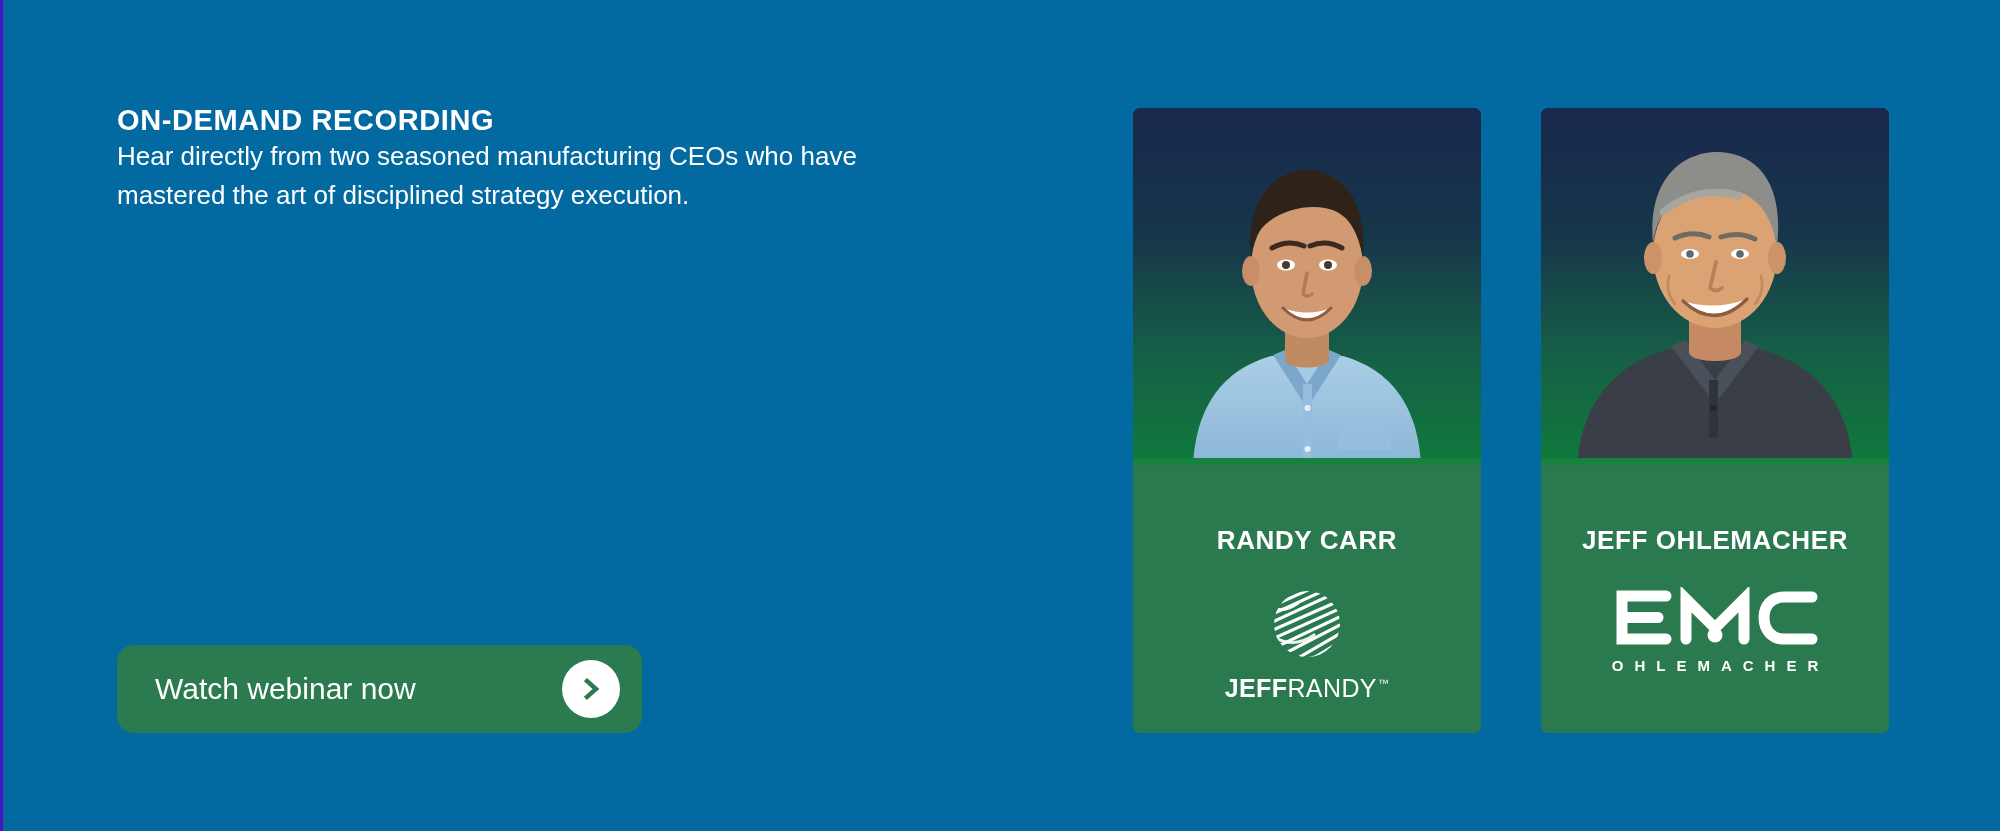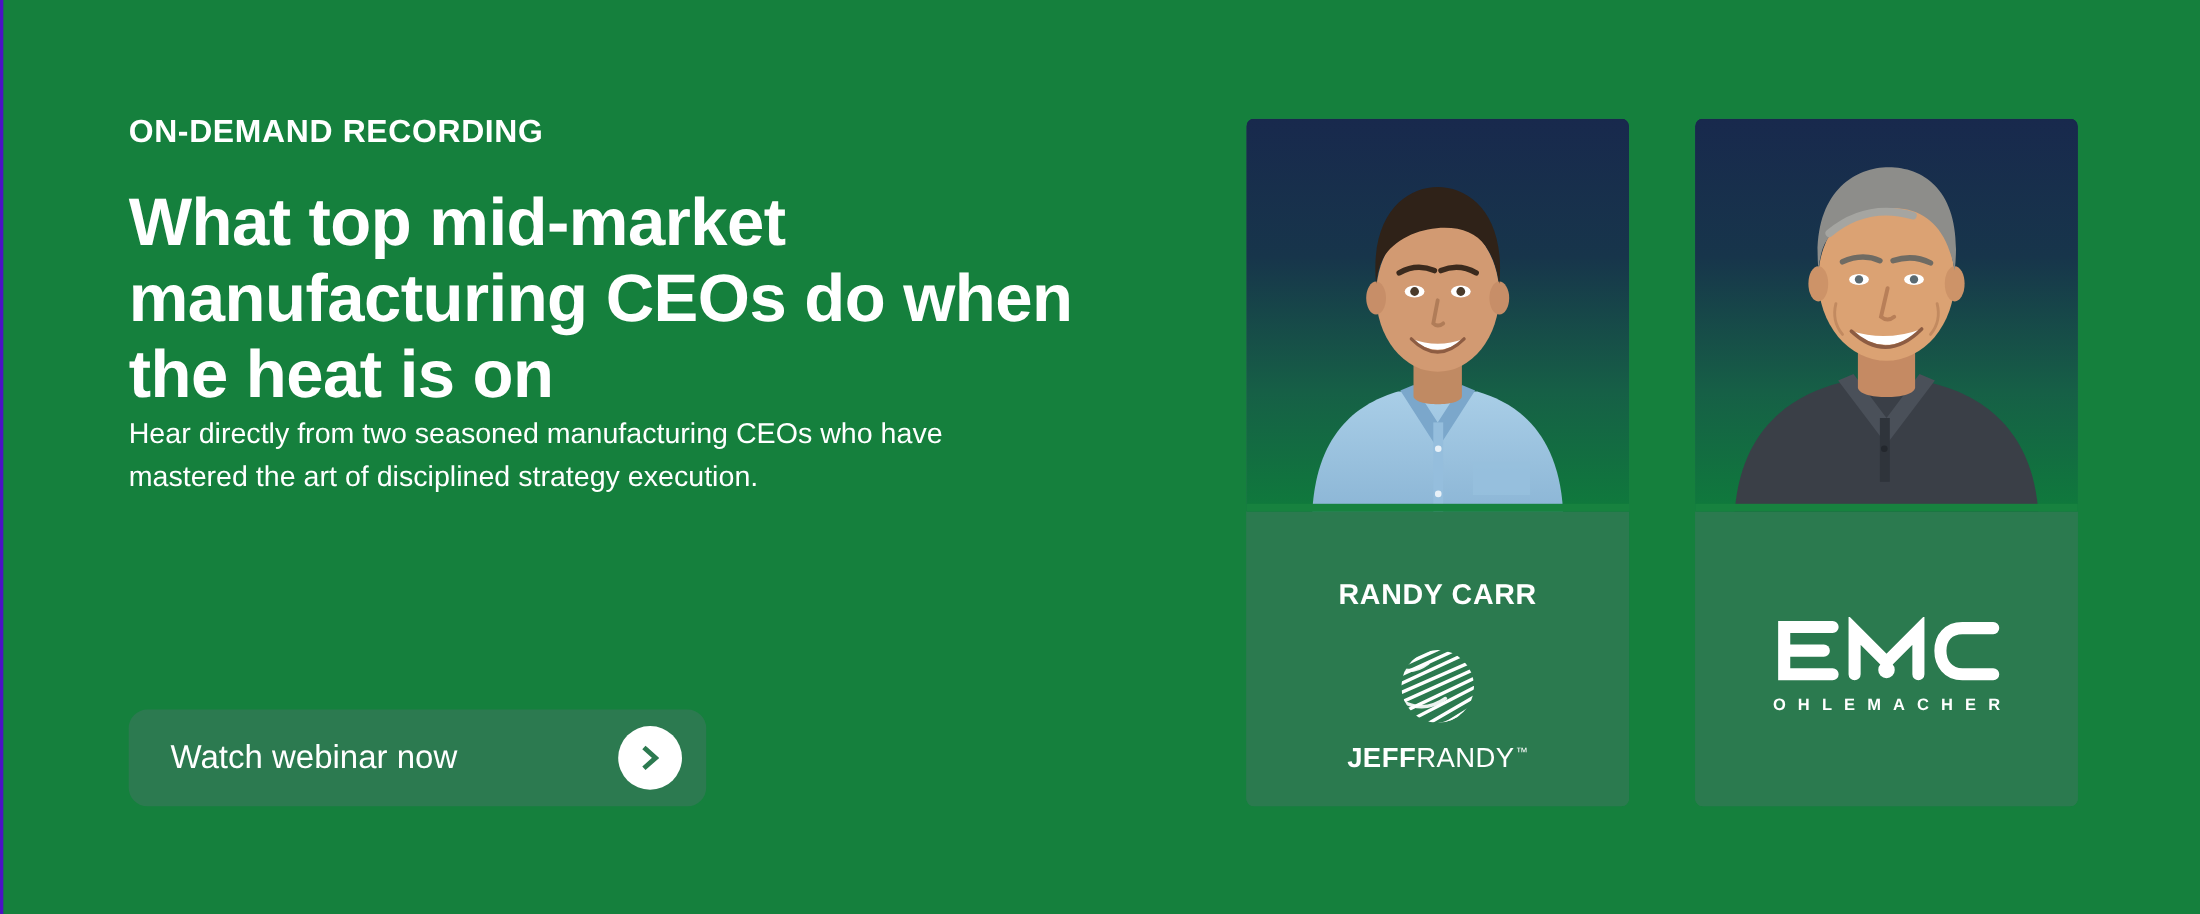--- a/index.html
+++ b/index.html
@@ -5,21 +5,21 @@
   * { margin:0; padding:0; box-sizing:border-box; }
   html, body {
     width:2000px; height:831px;
     background:#000000;
     font-family:"Liberation Sans", sans-serif;
     overflow:hidden;
   }
   #stage {
     position:relative;
     width:2000px; height:831px;
-    background:#15803d;
+    background:#0369a1;
     border-left:3px solid #4b12c4;
   }
 
   
   .left-col {
     position:absolute;
     left:114px; top:105px;
     width:920px;
   }
   .eyebrow {
@@ -163,21 +163,20 @@
     line-height:1;
   }
 </style>
 </head>
 <body>
 
 <div id="stage">
 
   <div class="left-col">
     <div class="eyebrow">ON-DEMAND RECORDING</div>
-    <h1 class="headline">What top mid-market manufacturing CEOs do when the heat is on</h1>
     <p class="subcopy">Hear directly from two seasoned manufacturing CEOs who have mastered the art of disciplined strategy execution.</p>
   </div>
 
   <button class="cta">
     <span class="cta-label">Watch webinar now</span>
     <span class="cta-circle">
       <svg width="26" height="26" viewBox="0 0 26 26" aria-hidden="true">
         <polyline points="9,5 18,13 9,21" fill="none" stroke="#2c7a50" stroke-width="4.4" stroke-linecap="square" stroke-linejoin="miter"></polyline>
       </svg>
     </span>
@@ -315,20 +314,21 @@
 
           <path d="M142 193 q32 26 64 -2 q-32 12 -64 2 Z" fill="#ffffff"></path>
           <path d="M142 193 q32 30 64 -2" stroke="#8d5c42" stroke-width="3.2" fill="none" stroke-linecap="round"></path>
 
           <path d="M128 168 q-4 16 6 28" stroke="#c28a60" stroke-width="2.6" fill="none" stroke-linecap="round"></path>
           <path d="M220 168 q4 16 -6 28" stroke="#c28a60" stroke-width="2.6" fill="none" stroke-linecap="round"></path>
         </svg>
         <div class="photo-strip"></div>
       </div>
       <div class="card-body">
+        <div class="speaker-name">JEFF OHLEMACHER</div>
         <div class="logo-wrap">
           <span>
             <svg width="214" height="62" viewBox="0 0 214 62" aria-hidden="true">
               <g fill="none" stroke="#ffffff" stroke-width="11" stroke-linecap="round">
 
                 <path d="M58 9 L14 9 L14 52 L58 52"></path>
                 <path d="M16 30.5 L50 30.5"></path>
 
                 <path d="M78 52 L78 12 L107 41 L136 12 L136 52"></path>
 

